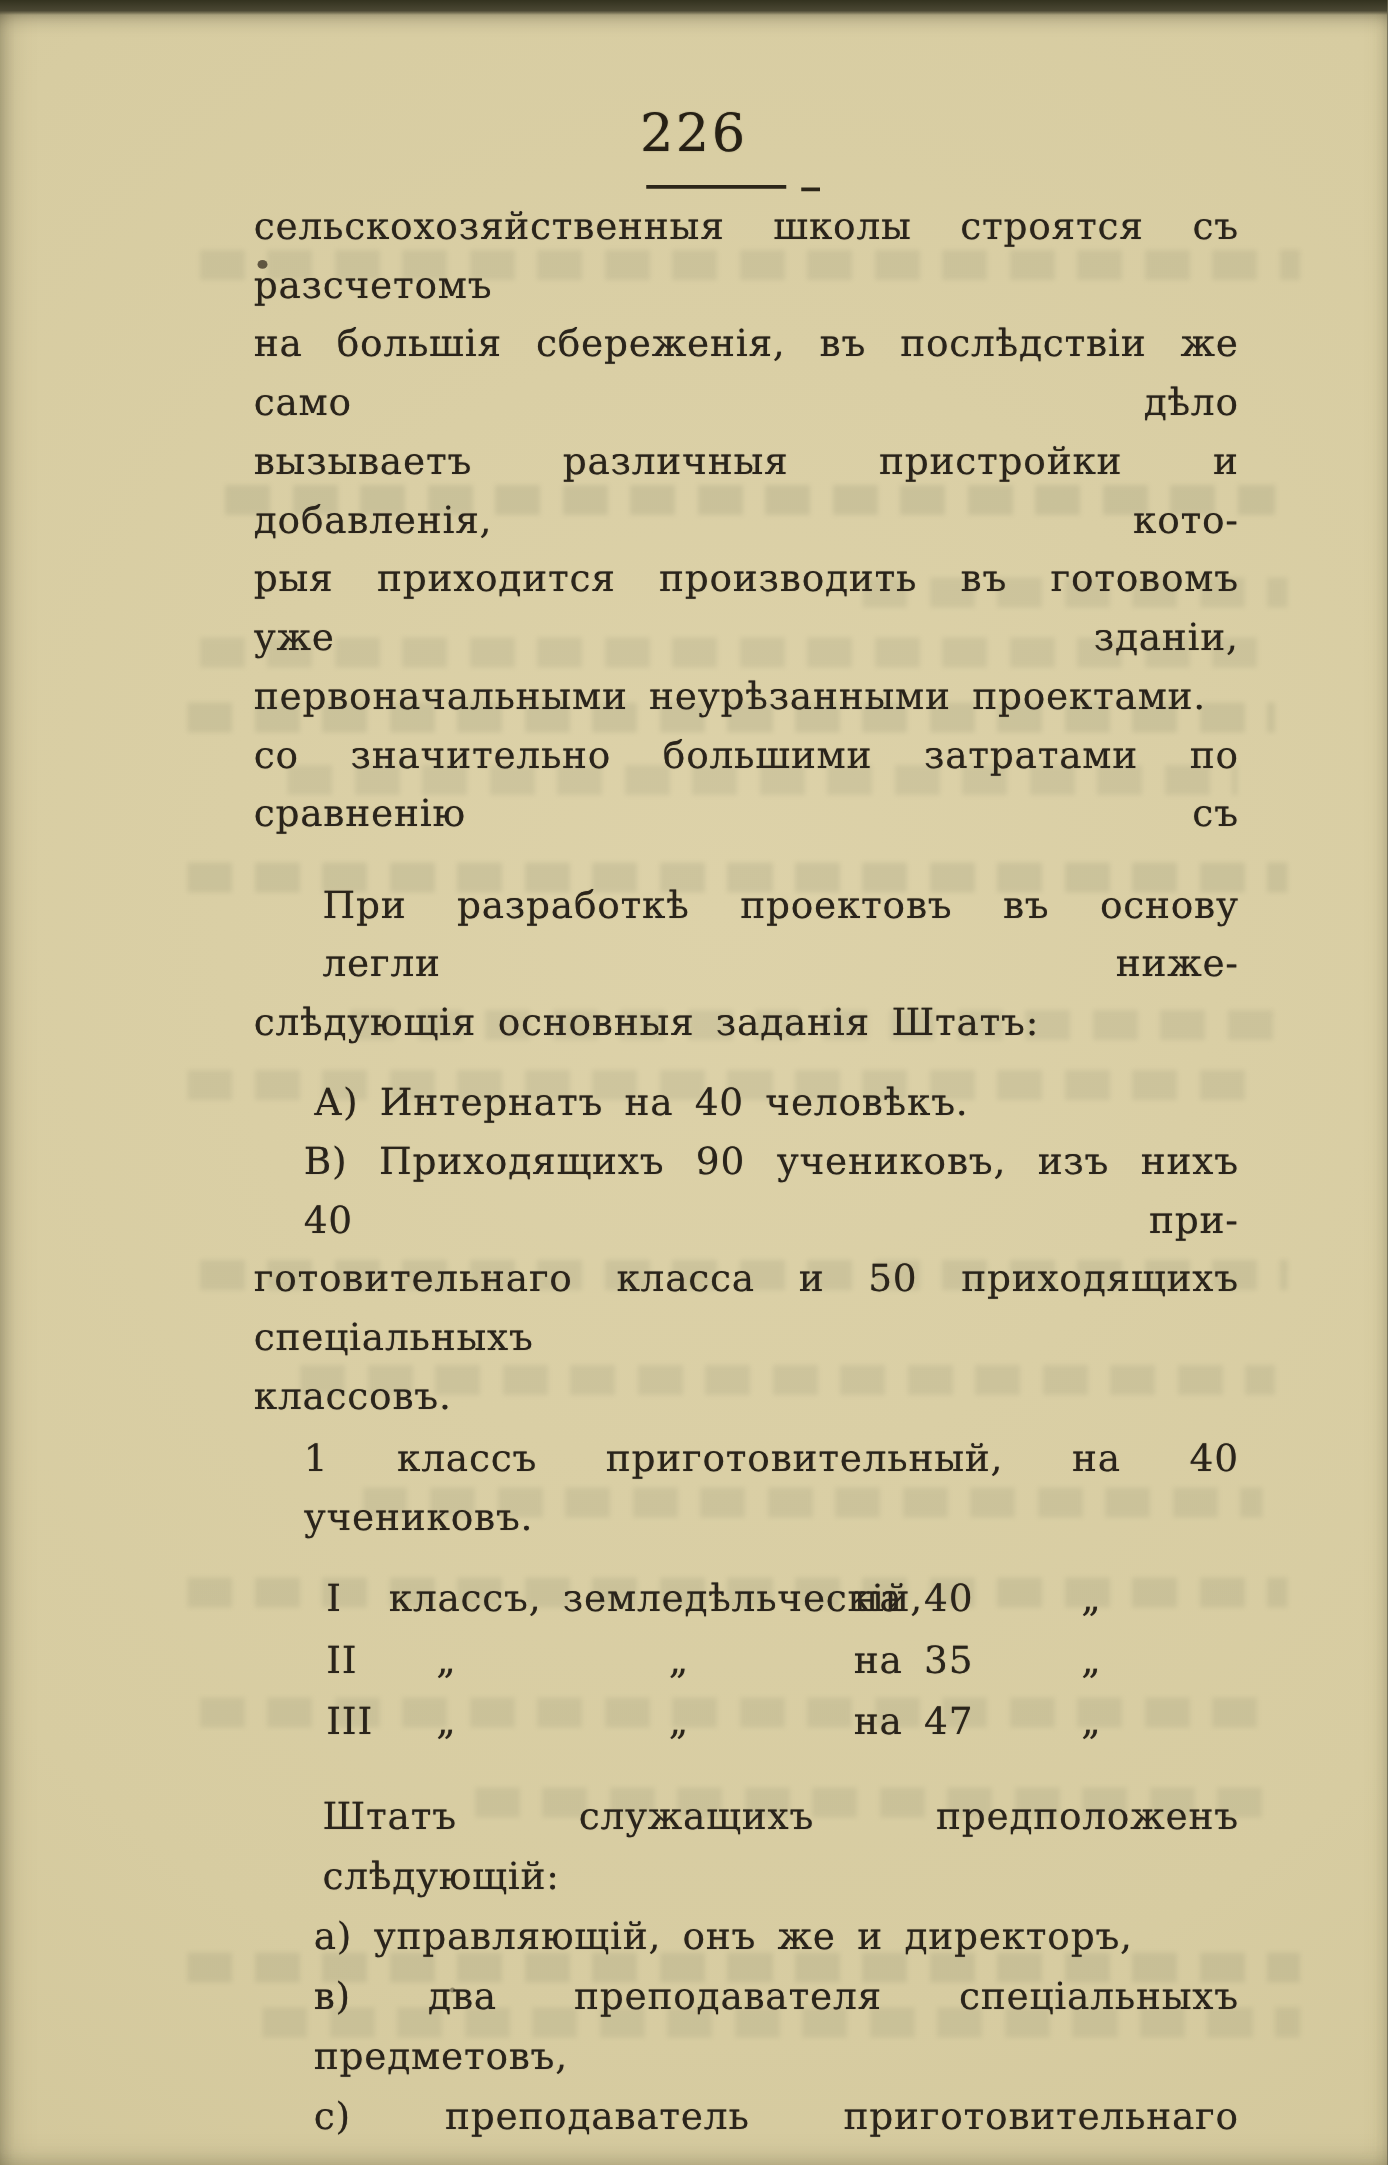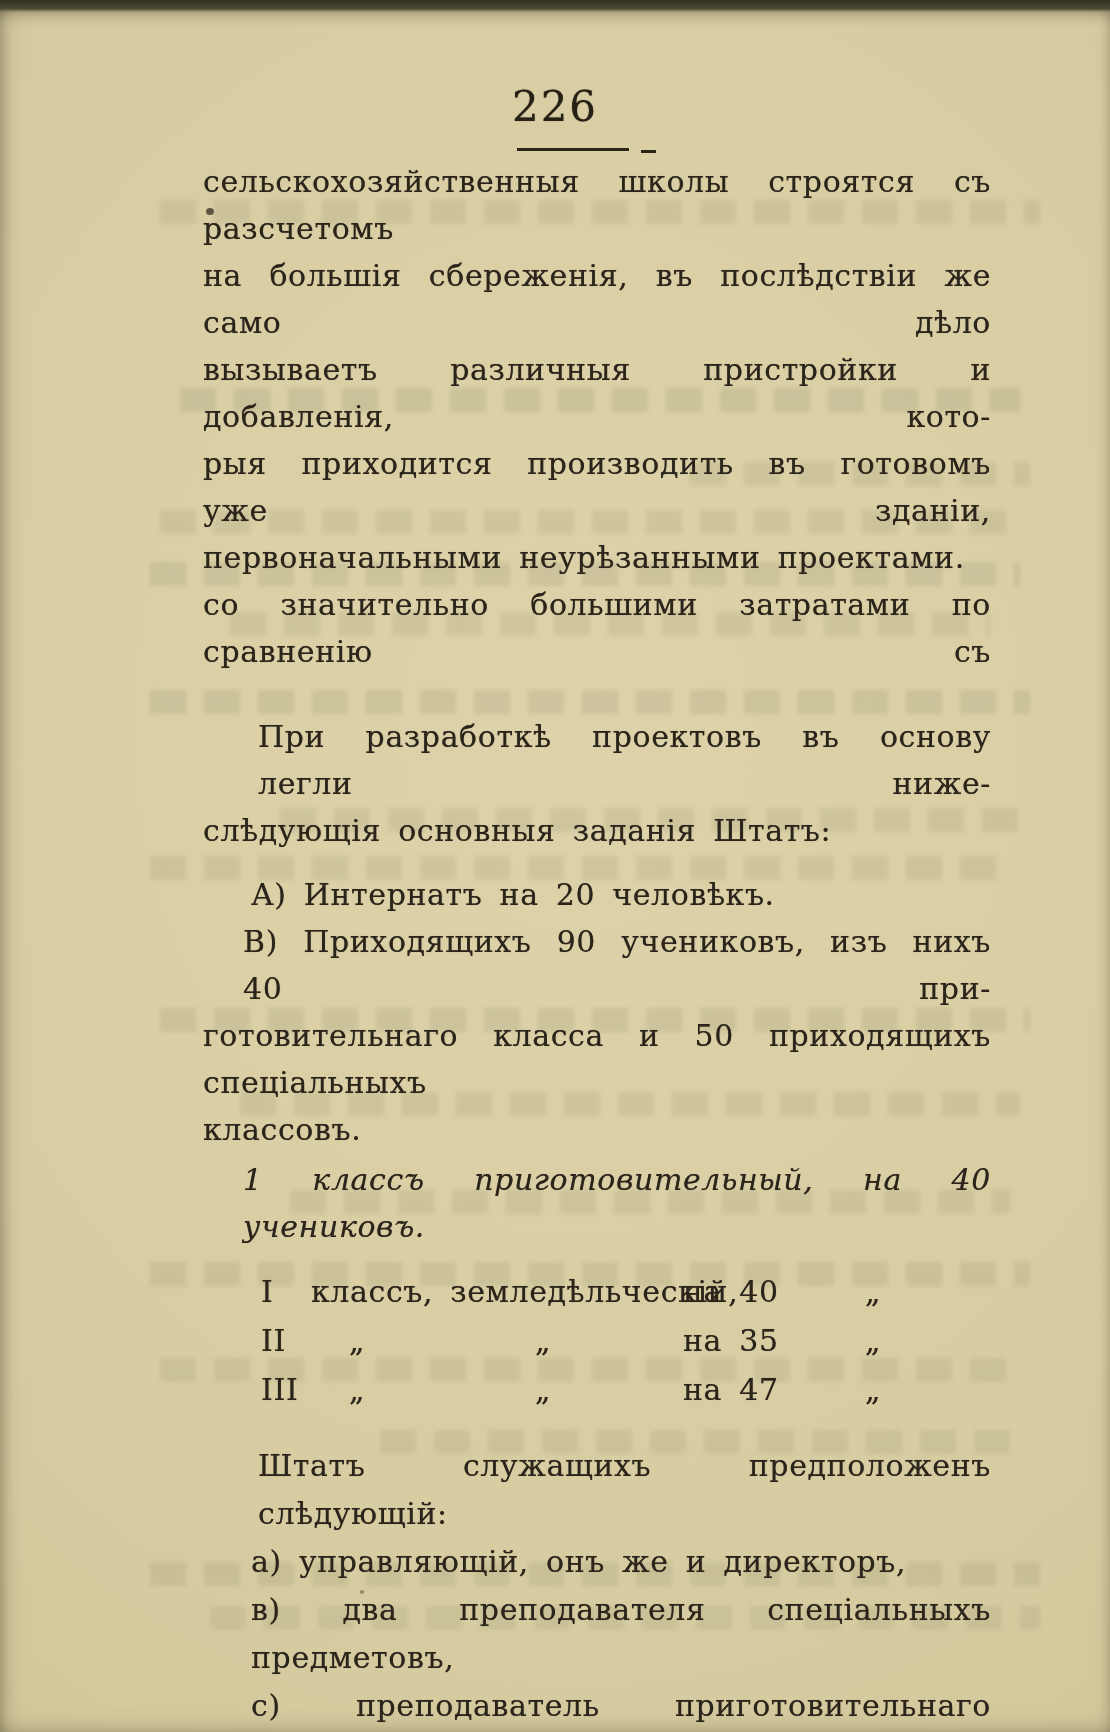--- a/index.html
+++ b/index.html
@@ -43,24 +43,24 @@
     position:absolute;top:158px;left:203px;width:788px;
     font-size:30px;letter-spacing:.6px;word-spacing:7px;
     text-shadow:0 0 .7px rgba(42,36,25,.6);
   }
   .line{display:block;line-height:47px;text-align:justify;text-align-last:justify;white-space:nowrap;}
   .line.jst{white-space:normal;}
   .line.end{text-align-last:left;white-space:normal;}
   .ind55{padding-left:55px;}
   .ind48{padding-left:48px;}
   .ind40{padding-left:40px;}
-  .mt-p2{margin-top:38px;}
+  .mt-p2{margin-top:26px;}
   .mt-a{margin-top:17px;}
   .mt-b{}
-  .mt-prep{margin-top:3px;font-style:italic;}
+  .mt-prep{margin-top:3px;}
   .mt-staff{margin-top:28px;}
 
   .ctable{margin-top:17px;padding-left:58px;}
   .crow{
     display:grid;
     grid-template-columns:50px 92px 280px 130px 120px;
     line-height:49px;white-space:nowrap;
   }
   .crow .cell{text-align:center;}
   .crow .cell.lft{text-align:left;}
@@ -113,21 +113,21 @@
       <span class="line end">первоначальными неурѣзанными проектами.</span>
       <span class="line jst">со значительно большими затратами по сравненію съ</span>
     </div>
 
     <div class="mt-p2">
       <span class="line jst ind55">При разработкѣ проектовъ въ основу легли ниже-</span>
       <span class="line end">слѣдующія основныя заданія Штатъ:</span>
     </div>
 
     <div class="mt-a">
-      <span class="line end ind48">А) Интернатъ на 20 человѣкъ.</span>
+      <span class="line end ind48">А) Интернатъ на 40 человѣкъ.</span>
     </div>
 
     <div class="mt-b">
       <span class="line jst ind40">В) Приходящихъ 90 учениковъ, изъ нихъ 40 при-</span>
       <span class="line jst">готовительнаго класса и 50 приходящихъ спеціальныхъ</span>
       <span class="line end">классовъ.</span>
     </div>
 
     <div class="mt-prep">
       <span class="line jst ind40">1 классъ приготовительный, на 40 учениковъ.</span>

